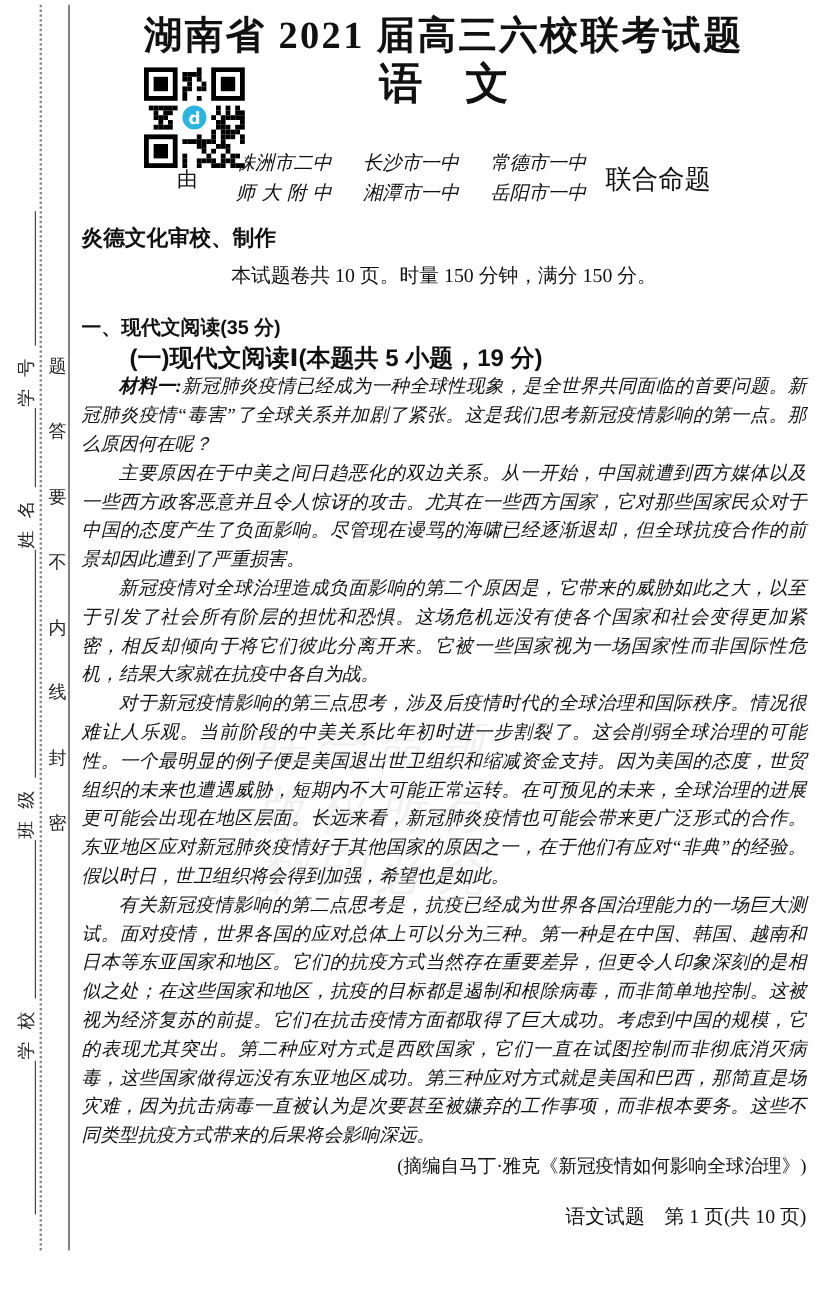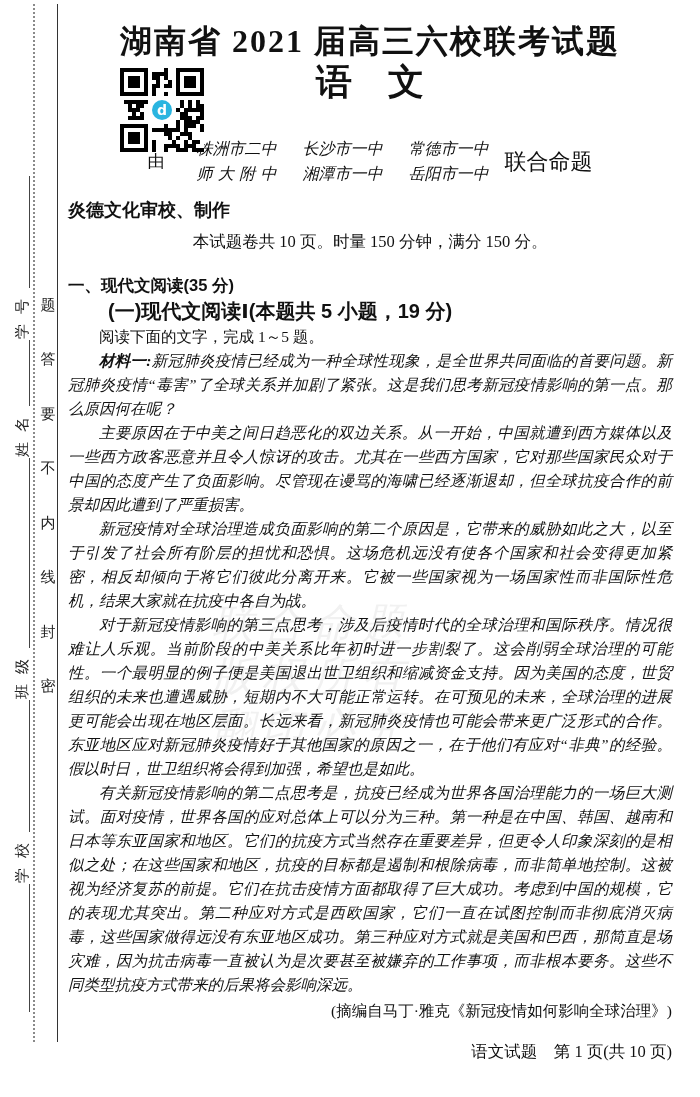--- a/index.html
+++ b/index.html
@@ -13,21 +13,21 @@
   .name-strip .label{font-size:15px;letter-spacing:10px;padding:0 1px;color:#222;}
   .blank-line{display:inline-block;height:15px;border-bottom:1.5px solid #444;flex:none;}
   .bl-1{width:128px}.bl-2{width:132px}.bl-3{width:190px}.bl-4{width:66px}.bl-5{width:112px}
   .seal-dotted{position:absolute;left:33px;top:4px;height:1038px;width:0;border-left:2px dotted #8a8a8a;}
   .seal-text{position:absolute;left:39px;top:296px;height:400px;width:18px;
              display:flex;flex-direction:column-reverse;justify-content:space-between;
              align-items:center;font-size:15px;color:#222;}
   .content-rule{position:absolute;left:57px;top:4px;height:1038px;width:0;border-left:1.5px solid #333;}
 
   
-  .main{position:absolute;left:68px;top:12px;width:604px;}
+  .main{position:absolute;left:68px;top:0;width:604px;}
   .exam-title{margin:8px 0 0;text-align:center;font-size:32px;font-weight:600;
               letter-spacing:2px;line-height:42px;}
   .qr{position:absolute;left:50px;top:56px;width:88px;height:84px;}
   .subject{text-align:center;font-size:36px;font-weight:bold;
            letter-spacing:1em;padding-left:1em;line-height:40px;
            font-family:"Liberation Sans","DejaVu Sans",sans-serif;}
   .committee{margin-top:36px;display:flex;justify-content:center;align-items:center;gap:16px;}
   .by-label{font-size:17px;}
   .school-grid{display:grid;grid-template-columns:auto auto auto;column-gap:26px;row-gap:3px;
                font-size:16px;font-style:italic;line-height:22px;margin-left:16px;}
@@ -228,21 +228,20 @@
         <span>岳阳市一中</span>
       </span>
       <span class="joint-label">联合命题</span>
     </div>
 
     <div class="review-credit">炎德文化审校、制作</div>
     <div class="exam-info">本试题卷共 10 页。时量 150 分钟，满分 150 分。</div>
 
     <p class="sec-head">一、现代文阅读(35 分)</p>
     <p class="sub-head">(一)现代文阅读Ⅰ(本题共 5 小题，19 分)</p>
-    <p class="instruction">阅读下面的文字，完成 1～5 题。</p>
 
     <p class="body-para"><span class="mat-label">材料一:</span><span>新冠肺炎疫情已经成为一种全球性现象，是全世界共同面临的首要问题。新冠肺炎疫情“毒害”了全球关系并加剧了紧张。这是我们思考新冠疫情影响的第一点。那么原因何在呢？</span></p>
     <p class="body-para">主要原因在于中美之间日趋恶化的双边关系。从一开始，中国就遭到西方媒体以及一些西方政客恶意并且令人惊讶的攻击。尤其在一些西方国家，它对那些国家民众对于中国的态度产生了负面影响。尽管现在谩骂的海啸已经逐渐退却，但全球抗疫合作的前景却因此遭到了严重损害。</p>
     <p class="body-para">新冠疫情对全球治理造成负面影响的第二个原因是，它带来的威胁如此之大，以至于引发了社会所有阶层的担忧和恐惧。这场危机远没有使各个国家和社会变得更加紧密，相反却倾向于将它们彼此分离开来。它被一些国家视为一场国家性而非国际性危机，结果大家就在抗疫中各自为战。</p>
     <p class="body-para">对于新冠疫情影响的第三点思考，涉及后疫情时代的全球治理和国际秩序。情况很难让人乐观。当前阶段的中美关系比年初时进一步割裂了。这会削弱全球治理的可能性。一个最明显的例子便是美国退出世卫组织和缩减资金支持。因为美国的态度，世贸组织的未来也遭遇威胁，短期内不大可能正常运转。在可预见的未来，全球治理的进展更可能会出现在地区层面。长远来看，新冠肺炎疫情也可能会带来更广泛形式的合作。东亚地区应对新冠肺炎疫情好于其他国家的原因之一，在于他们有应对“非典”的经验。假以时日，世卫组织将会得到加强，希望也是如此。</p>
     <p class="body-para">有关新冠疫情影响的第二点思考是，抗疫已经成为世界各国治理能力的一场巨大测试。面对疫情，世界各国的应对总体上可以分为三种。第一种是在中国、韩国、越南和日本等东亚国家和地区。它们的抗疫方式当然存在重要差异，但更令人印象深刻的是相似之处；在这些国家和地区，抗疫的目标都是遏制和根除病毒，而非简单地控制。这被视为经济复苏的前提。它们在抗击疫情方面都取得了巨大成功。考虑到中国的规模，它的表现尤其突出。第二种应对方式是西欧国家，它们一直在试图控制而非彻底消灭病毒，这些国家做得远没有东亚地区成功。第三种应对方式就是美国和巴西，那简直是场灾难，因为抗击病毒一直被认为是次要甚至被嫌弃的工作事项，而非根本要务。这些不同类型抗疫方式带来的后果将会影响深远。</p>
 
     <p class="attribution">(摘编自马丁·雅克《新冠疫情如何影响全球治理》)</p>
 
     <div class="page-footer">语文试题　第 1 页(共 10 页)</div>

